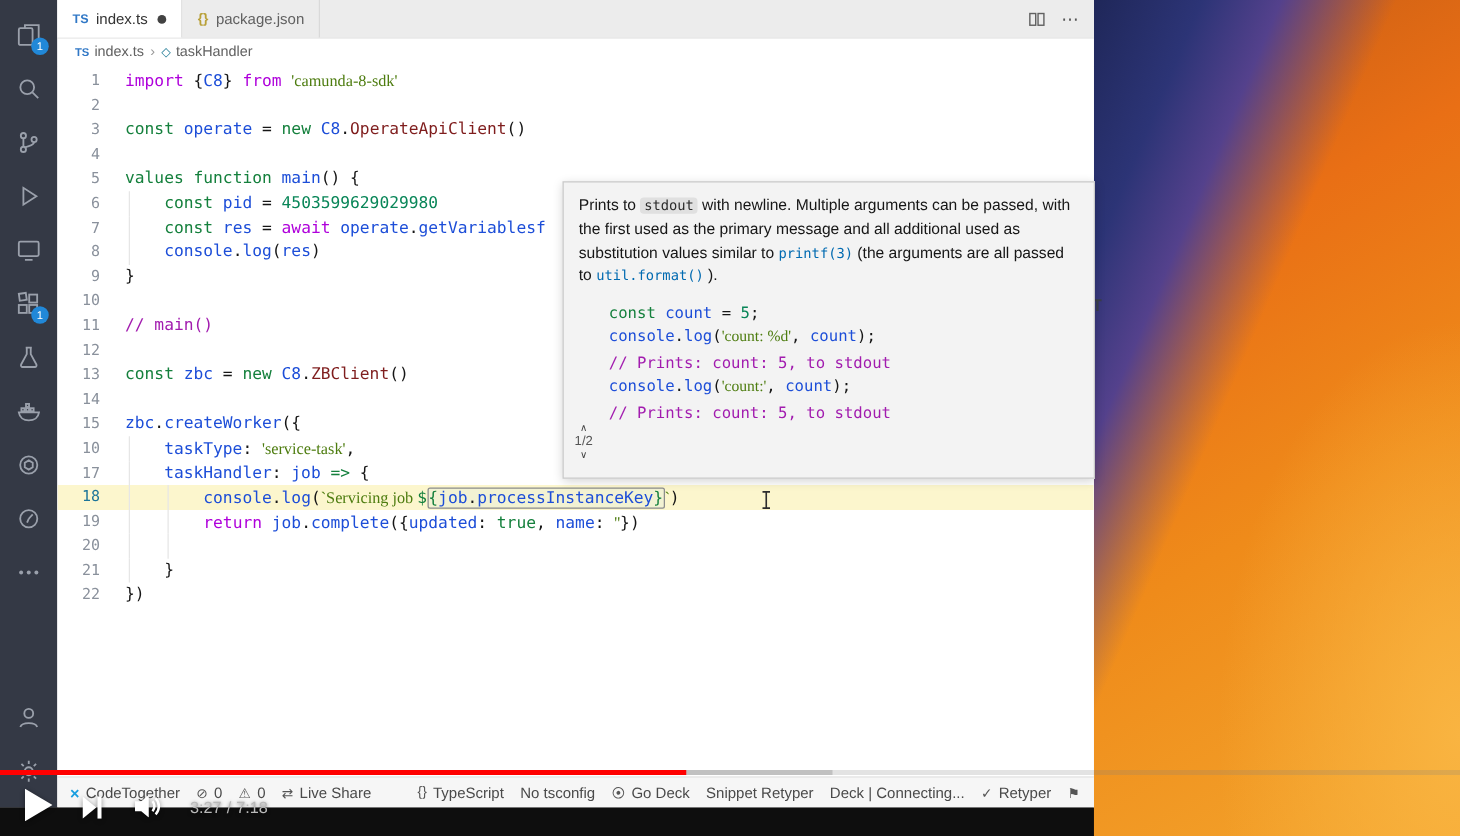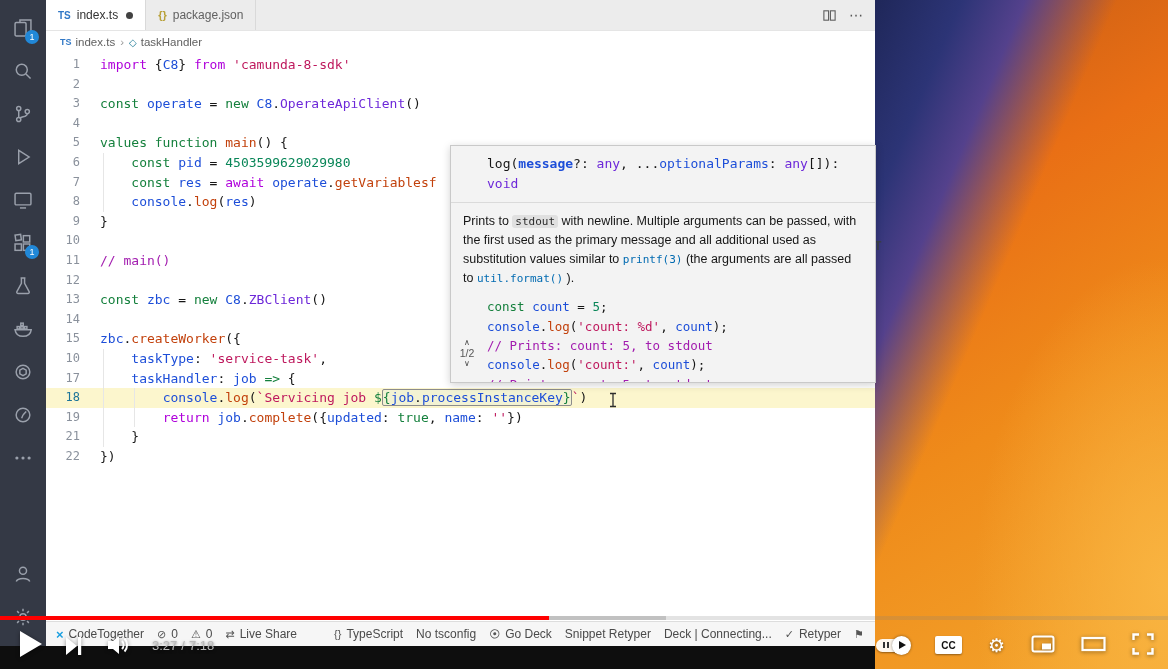--- a/index.html
+++ b/index.html
@@ -44,22 +44,22 @@
   .bc-ts{color:#3178c6;font-weight:700;font-size:9px;}
   .bc-sym{color:#267f99;font-size:10px;}
 
   .editor{flex:1;position:relative;overflow:hidden;background:#fff;padding-top:2px;}
   .cl{display:flex;height:19.6px;line-height:19.6px;font-family:"DejaVu Sans Mono",monospace;font-size:13px;white-space:pre;}
   .cl.hl{background:#fcf6cd;}
   .ln{width:44px;flex:none;text-align:right;padding-right:10px;box-sizing:border-box;color:#8a919c;font-size:12px;}
   .ln-a{color:#1c7499;}
   .lc{position:relative;flex:1;padding-left:10px;}
   .guide{position:absolute;top:0;bottom:0;width:1px;background:#e6e6e6;}
-  .tk-p{color:#161616;} .tk-k{color:#15803d;} .tk-c{color:#af00db;} .tk-s{color:#be185d;}
-  .tk-n{color:#098658;} .tk-f{color:#c2410c;} .tk-v{color:#1d4ed8;} .tk-t{color:#6d28d9;} .tk-m{color:#a21caf;}
+  .tk-p{color:#161616;} .tk-k{color:#15803d;} .tk-c{color:#af00db;} .tk-s{color:#4d7c0f;font-family:Liberation Serif, serif;}
+  .tk-n{color:#098658;} .tk-f{color:#1d4ed8;} .tk-v{color:#1d4ed8;} .tk-t{color:#7f1d1d;} .tk-m{color:#a21caf;}
   .bold{font-weight:700;}
   .tok-box{border:1px solid #8c8c8c;border-radius:2px;background:rgba(173,214,255,.12);}
 
   
   .hover{position:absolute;left:450px;top:145px;width:424px;height:236px;background:#f3f3f3;border:1px solid #c9c9c9;
          box-shadow:0 2px 8px rgba(0,0,0,.18);overflow:hidden;z-index:5;color:#3b3b3b;}
   .hv-sig{padding:8px 10px 8px 36px;font-family:"DejaVu Sans Mono",monospace;font-size:13px;line-height:1.55;
           border-bottom:1px solid #dadada;white-space:pre-wrap;}
   .hv-desc{padding:9px 12px 4px 12px;line-height:1.5;font-size:12.5px;color:#424242;}
   .tk-chip{font-family:"DejaVu Sans Mono",monospace;background:rgba(0,0,0,.08);padding:0 3px;border-radius:3px;font-size:11px;color:#2a2a2a;}
@@ -260,20 +260,21 @@
             <div class="cl"><div class="ln">10</div><div class="lc"></div></div>
             <div class="cl"><div class="ln">11</div><div class="lc"><span class="tk-m">// main()</span></div></div>
             <div class="cl"><div class="ln">12</div><div class="lc"></div></div>
             <div class="cl"><div class="ln">13</div><div class="lc"><span class="tk-k">const</span><span class="tk-p"> </span><span class="tk-v">zbc</span><span class="tk-p"> = </span><span class="tk-k">new</span><span class="tk-p"> </span><span class="tk-v">C8</span><span class="tk-p">.</span><span class="tk-t">ZBClient</span><span class="tk-p">()</span></div></div>
             <div class="cl"><div class="ln">14</div><div class="lc"></div></div>
             <div class="cl"><div class="ln">15</div><div class="lc"><span class="tk-v">zbc</span><span class="tk-p">.</span><span class="tk-f">createWorker</span><span class="tk-p">({</span></div></div>
             <div class="cl"><div class="ln">10</div><div class="lc"><span class="guide" style="left: 13px;"></span><span class="tk-p">    </span><span class="tk-v">taskType</span><span class="tk-p">: </span><span class="tk-s">'service-task'</span><span class="tk-p">,</span></div></div>
             <div class="cl"><div class="ln">17</div><div class="lc"><span class="guide" style="left: 13px;"></span><span class="tk-p">    </span><span class="tk-v">taskHandler</span><span class="tk-p">: </span><span class="tk-v">job</span><span class="tk-p"> </span><span class="tk-k">=&gt;</span><span class="tk-p"> {</span></div></div>
             <div class="cl hl"><div class="ln ln-a">18</div><div class="lc"><span class="guide" style="left: 13px;"></span><span class="guide" style="left: 44.32px;"></span><span class="tk-p">        </span><span class="tk-v">console</span><span class="tk-p">.</span><span class="tk-f">log</span><span class="tk-p">(</span><span class="tk-s">`Servicing job </span><span class="tk-k">$</span><span class="tok-box"><span class="tk-k">{</span><span class="tk-v">job</span><span class="tk-p">.</span><span class="tk-v">processInstanceKey</span><span class="tk-k">}</span></span><span class="tk-s">`</span><span class="tk-p">)</span></div></div>
             <div class="cl"><div class="ln">19</div><div class="lc"><span class="guide" style="left: 13px;"></span><span class="guide" style="left: 44.32px;"></span><span class="tk-p">        </span><span class="tk-c">return</span><span class="tk-p"> </span><span class="tk-v">job</span><span class="tk-p">.</span><span class="tk-f">complete</span><span class="tk-p">({</span><span class="tk-v">updated</span><span class="tk-p">: </span><span class="tk-k">true</span><span class="tk-p">, </span><span class="tk-v">name</span><span class="tk-p">: </span><span class="tk-s">''</span><span class="tk-p">})</span></div></div>
+            <div class="cl"><div class="ln">20</div><div class="lc"><span class="guide" style="left: 13px;"></span><span class="guide" style="left: 44.32px;"></span></div></div>
             <div class="cl"><div class="ln">21</div><div class="lc"><span class="guide" style="left: 13px;"></span><span class="tk-p">    }</span></div></div>
             <div class="cl"><div class="ln">22</div><div class="lc"><span class="tk-p">})</span></div></div>
           </div>
       </div>
 
       <div class="statusbar">
         <div id="sb-left" class="sb-group">
             <div class="sb-item">
               <span class="sb-ico ct">×</span>
               <span>CodeTogether</span>
@@ -323,21 +324,20 @@
       </div>
     </div>
   </div>
 
   <div class="hover">
     <div class="pager">
       <span class="chev">∧</span>
       <span>1/2</span>
       <span class="chev">∨</span>
     </div>
-    <div id="hv-sig" class="hv-sig"><span class="tk-p">log(</span><span class="tk-v bold">message</span><span class="tk-p">?: </span><span class="tk-t">any</span><span class="tk-p">, ...</span><span class="tk-v">optionalParams</span><span class="tk-p">: </span><span class="tk-t">any</span><span class="tk-p">[]): </span><br><span class="tk-t">void</span></div>
     <div id="hv-desc" class="hv-desc"><span class="tk-p">Prints to </span><span class="tk-chip">stdout</span><span class="tk-p"> with newline. Multiple arguments can be passed, with the first used as the primary message and all additional used as substitution values similar to </span><span class="tk-link">printf(3)</span><span class="tk-p"> (the arguments are all passed to </span><span class="tk-link">util.format()</span><span class="tk-p"> ).</span></div>
     <div id="hv-code" class="hv-code"><div><span class="tk-k">const</span><span class="tk-p"> </span><span class="tk-v">count</span><span class="tk-p"> = </span><span class="tk-n">5</span><span class="tk-p">;</span></div><div><span class="tk-v">console</span><span class="tk-p">.</span><span class="tk-f">log</span><span class="tk-p">(</span><span class="tk-s">'count: %d'</span><span class="tk-p">, </span><span class="tk-v">count</span><span class="tk-p">);</span></div><div><span class="tk-m">// Prints: count: 5, to stdout</span></div><div><span class="tk-v">console</span><span class="tk-p">.</span><span class="tk-f">log</span><span class="tk-p">(</span><span class="tk-s">'count:'</span><span class="tk-p">, </span><span class="tk-v">count</span><span class="tk-p">);</span></div><div><span class="tk-m">// Prints: count: 5, to stdout</span></div></div>
   </div>
 
   <svg class="ibeam" width="10" height="16" viewBox="0 0 10 16">
     <path d="M2 1.5h6M5 1.5v13M2 14.5h6" stroke="#2d2d2d" stroke-width="1.3" fill="none"></path>
   </svg>
 
   <div class="bottom-strip"></div>
 
@@ -361,41 +361,14 @@
   <button class="ytbtn yt-volume">
     <svg width="24" height="18" viewBox="0 0 24 18">
       <polygon points="0,5 5,5 11,0 11,18 5,13 0,13" fill="#fff"></polygon>
       <path d="M14 5a6 6 0 0 1 0 8M16.5 2.5a9.5 9.5 0 0 1 0 13" stroke="#fff" stroke-width="2" fill="none"></path>
     </svg>
   </button>
   <div class="yt-time">
     <span>3:27</span><span class="sep">/</span><span>7:18</span>
   </div>
 
-  <div class="yt-right">
-    <div class="pill">
-      <i></i>
-        <i></i>
-      <span class="knob">
-          <b></b>
-        </span>
-    </div>
-    <div class="cc">CC</div>
-    <div class="gear">⚙</div>
-    <button class="ytbtn" style="position:static">
-      <svg width="24" height="18" viewBox="0 0 24 18">
-        <rect x="1.5" y="1.5" width="21" height="15" rx="2" fill="none" stroke="#fff" stroke-width="2"></rect>
-        <rect x="11" y="8.5" width="9" height="6" fill="#fff"></rect>
-      </svg>
-    </button>
-    <button class="ytbtn" style="position:static">
-      <svg width="25" height="16" viewBox="0 0 25 16">
-        <rect x="1.5" y="2" width="22" height="12" fill="none" stroke="#fff" stroke-width="2.2"></rect>
-      </svg>
-    </button>
-    <button class="ytbtn" style="position:static">
-      <svg width="22" height="22" viewBox="0 0 22 22">
-        <path d="M1.5 7V1.5H7M15 1.5h5.5V7M20.5 15v5.5H15M7 20.5H1.5V15" fill="none" stroke="#fff" stroke-width="2.4"></path>
-      </svg>
-    </button>
-  </div>
 
 </div>
 
 </body></html>

